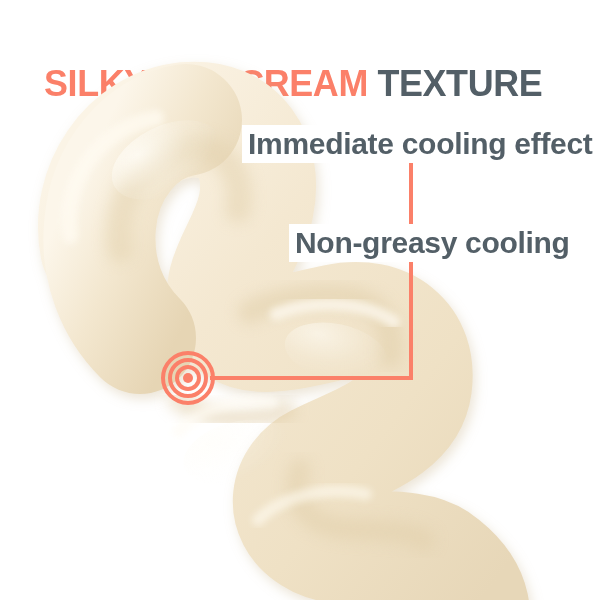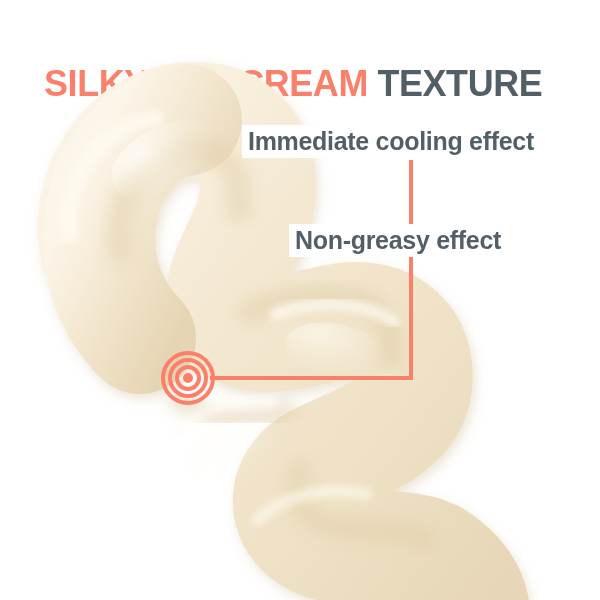--- a/index.html
+++ b/index.html
@@ -29,21 +29,21 @@
     transform: scaleX(0.97);
     transform-origin: left center;
   }
   .title .t-accent { color: #FB8069; }
   .title .t-dark   { color: #535F67; }
 
   
   .callout {
     position: absolute;
     color: #535F67;
-    font-size: 25px;
+    font-size: 30px;
     font-weight: 700;
     letter-spacing: -0.3px;
     white-space: nowrap;
     z-index: 6;
     background: #ffffff;
     padding: 2px 6px;
   }
   #label-cooling { left: 242px; top: 125px; }
   #label-nongreasy { left: 289px; top: 224px; }
 
@@ -155,15 +155,15 @@
       <circle cx="188" cy="378" r="5" fill="#FB8069"></circle>
     </g>
   </svg>
 
   <h1 class="title">
     <span class="t-accent" style="color: rgb(251, 128, 105);">SILKY GEL CREAM</span><span>&nbsp;</span><span class="t-dark" style="color: rgb(83, 95, 103);">TEXTURE</span>
   </h1>
 
   <div class="callout" id="label-cooling" style="left: 242px; top: 125px; color: rgb(83, 95, 103);">Immediate cooling effect</div>
 
-  <div class="callout" id="label-nongreasy" style="left: 289px; top: 224px; color: rgb(83, 95, 103);">Non-greasy effect</div>
+  <div class="callout" id="label-nongreasy" style="left: 289px; top: 224px; color: rgb(83, 95, 103);">Non-greasy cooling</div>
 
 </div>
 
 </body></html>

